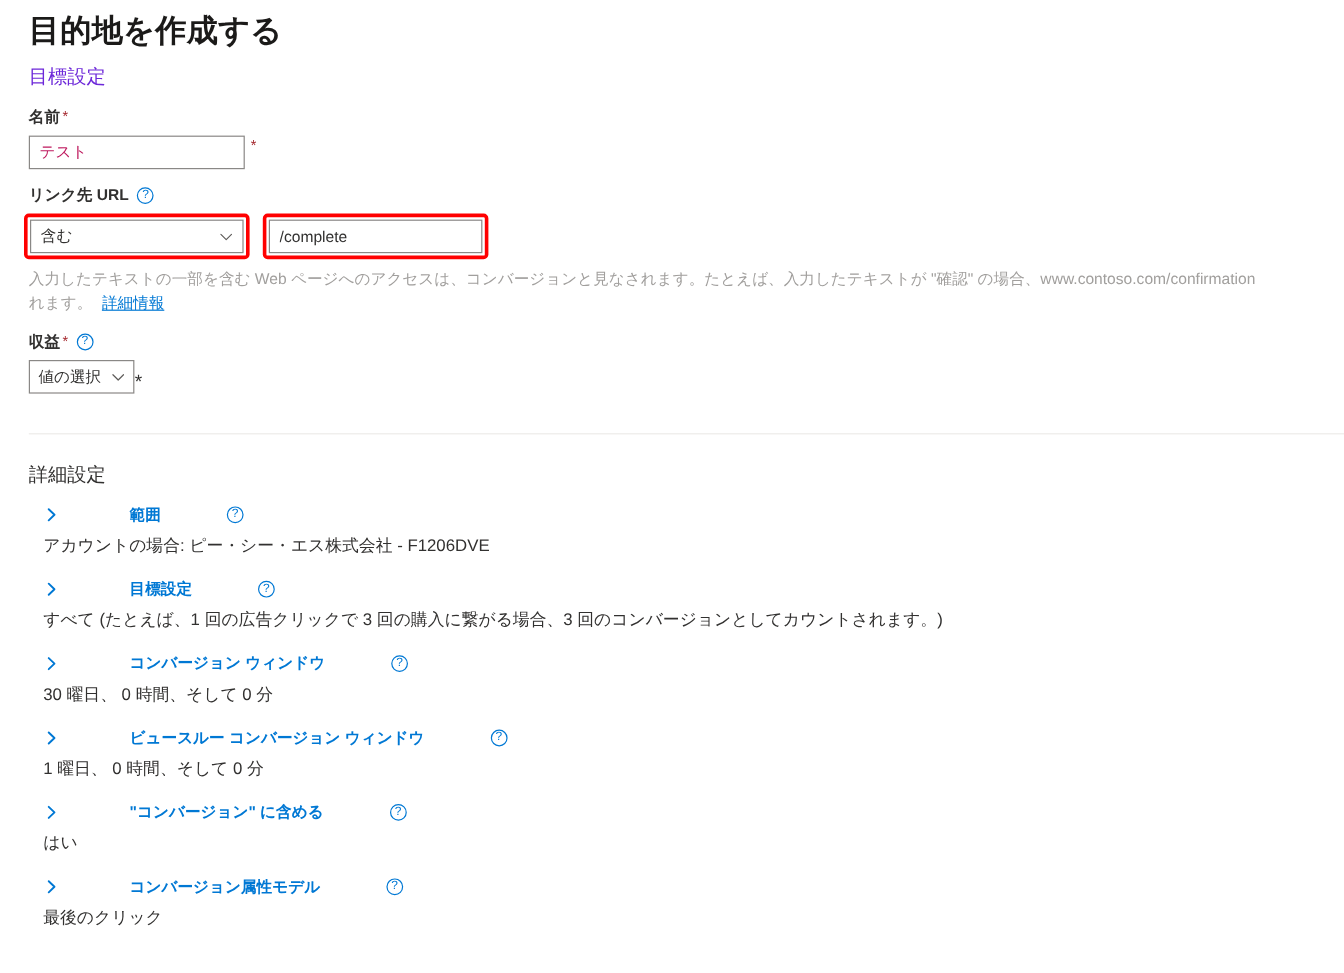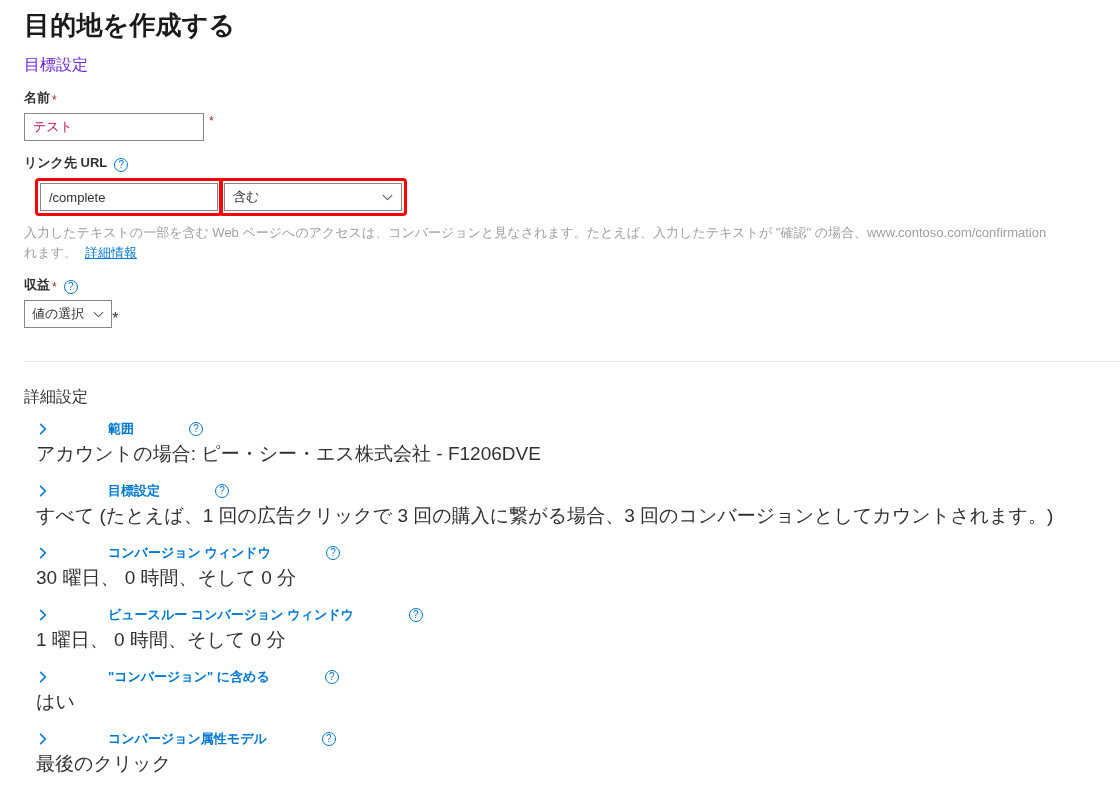--- a/index.html
+++ b/index.html
@@ -46,21 +46,21 @@
 
   
   .field-label {
     font-size: 13px;
     font-weight: 700;
     color: #323130;
     line-height: 18px;
     margin: 0;
     padding-top: 13px;
     display: flex;
-    align-items: flex-end;
+    align-items: center;
   }
   .req-star {
     color: #a4262c;
     font-size: 12px;
     font-weight: 400;
     margin-left: 2px;
     line-height: 12px;
     position: relative;
     top: -1px;
   }
@@ -236,21 +236,21 @@
     flex: 0 0 auto;
   }
   .acc-chevron svg { display: block; }
   .acc-title {
     font-size: 13px;
     font-weight: 700;
     color: #0078d4;
     line-height: 18px;
   }
   .acc-value {
-    font-size: 19px;
+    font-size: 14px;
     color: #323130;
     line-height: 20px;
     margin-top: 5px;
     margin-left: 12px;
   }
 </style>
 </head>
 <body>
 
 <div class="page">
@@ -269,33 +269,33 @@
   </div>
 
   <div class="field-label">
     <span>リンク先 URL</span>
     <span class="help-icon">
         <span>?</span>
       </span>
   </div>
 
   <div class="url-row">
-    <div class="hl-box second">
-      <input class="url-input" type="text" value="/complete" style="">
-    </div>
-
     <div class="hl-box first">
       <div class="select-ctl">
         <span>含む</span>
         <span class="chev">
           <svg viewBox="0 0 12 12" width="11" height="11" aria-hidden="true">
             <path d="M1.2 3.6 L6 8.4 L10.8 3.6" fill="none" stroke="#605e5c" stroke-width="1.1" stroke-linecap="round" stroke-linejoin="round"></path>
           </svg>
         </span>
       </div>
+    </div>
+
+    <div class="hl-box second">
+      <input class="url-input" type="text" value="/complete" style="">
     </div>
   </div>
 
   <div class="helper-text">
     <span>入力したテキストの一部を含む Web ページへのアクセスは、コンバージョンと見なされます。たとえば、入力したテキストが "確認" の場合、www.contoso.com/confirmation</span><br>
     <span>れます。</span><a class="helper-link">詳細情報</a>
   </div>
 
   <div class="field-label">
     <span>収益</span>

